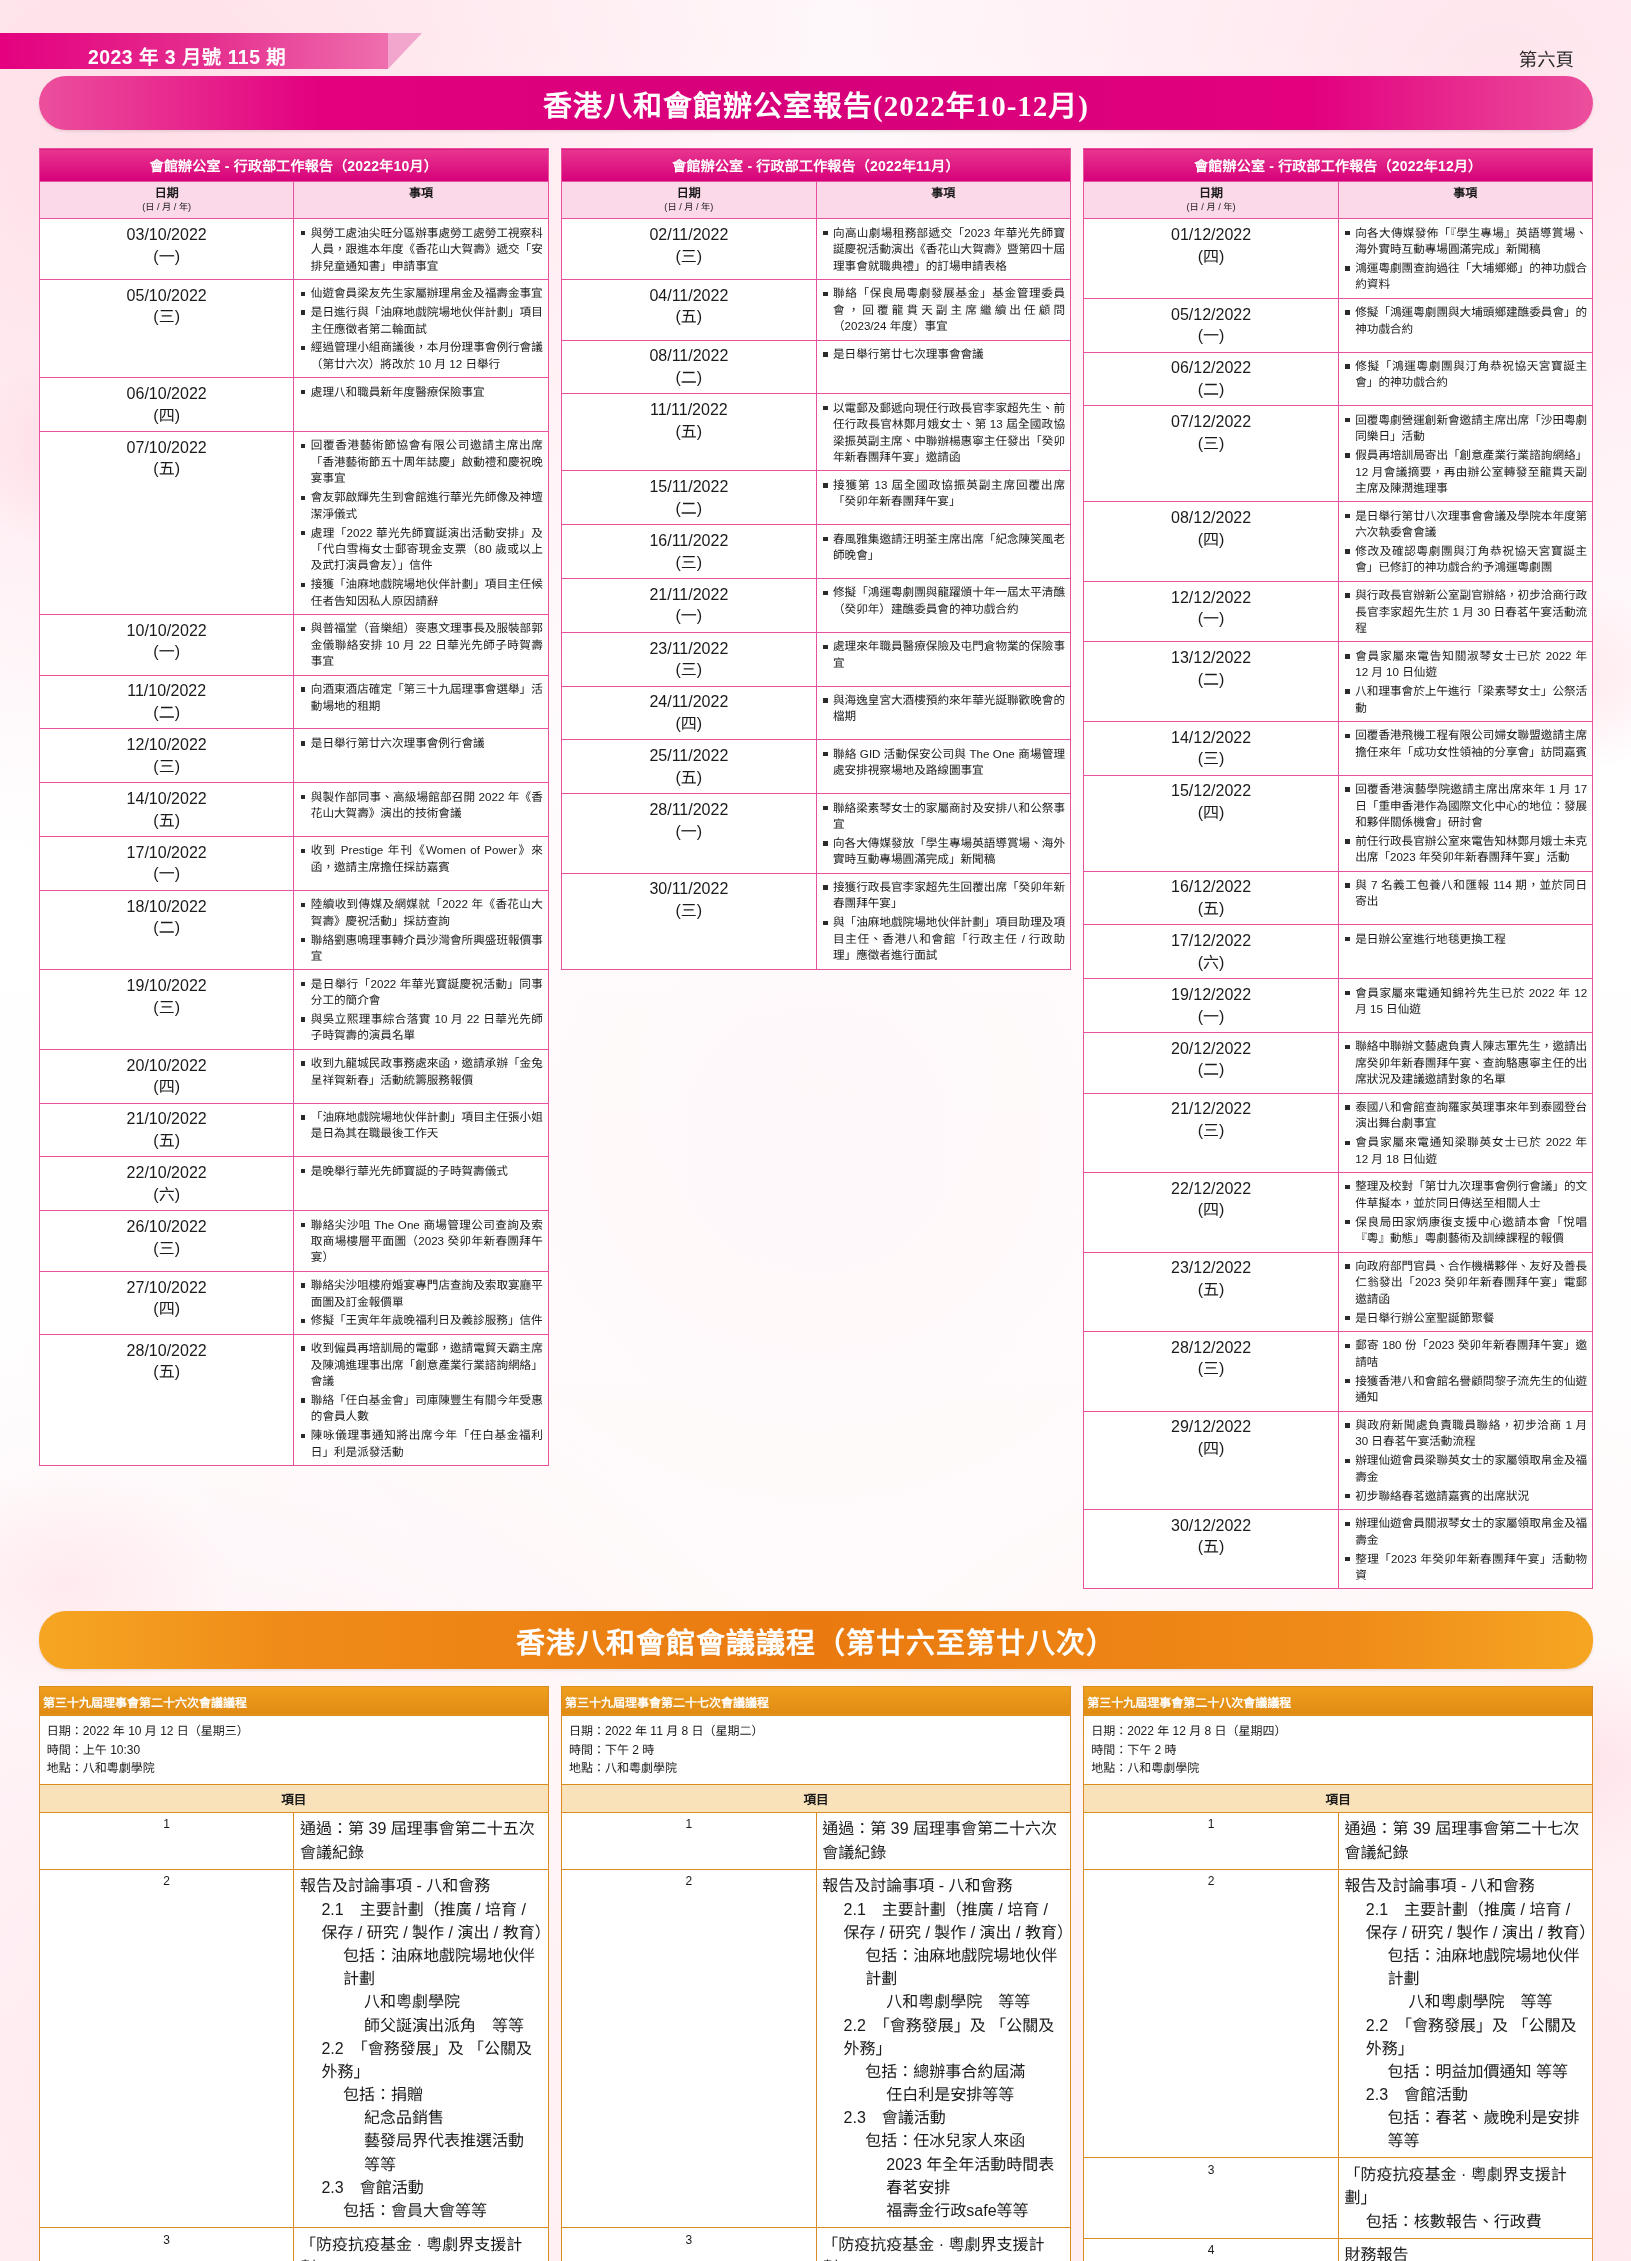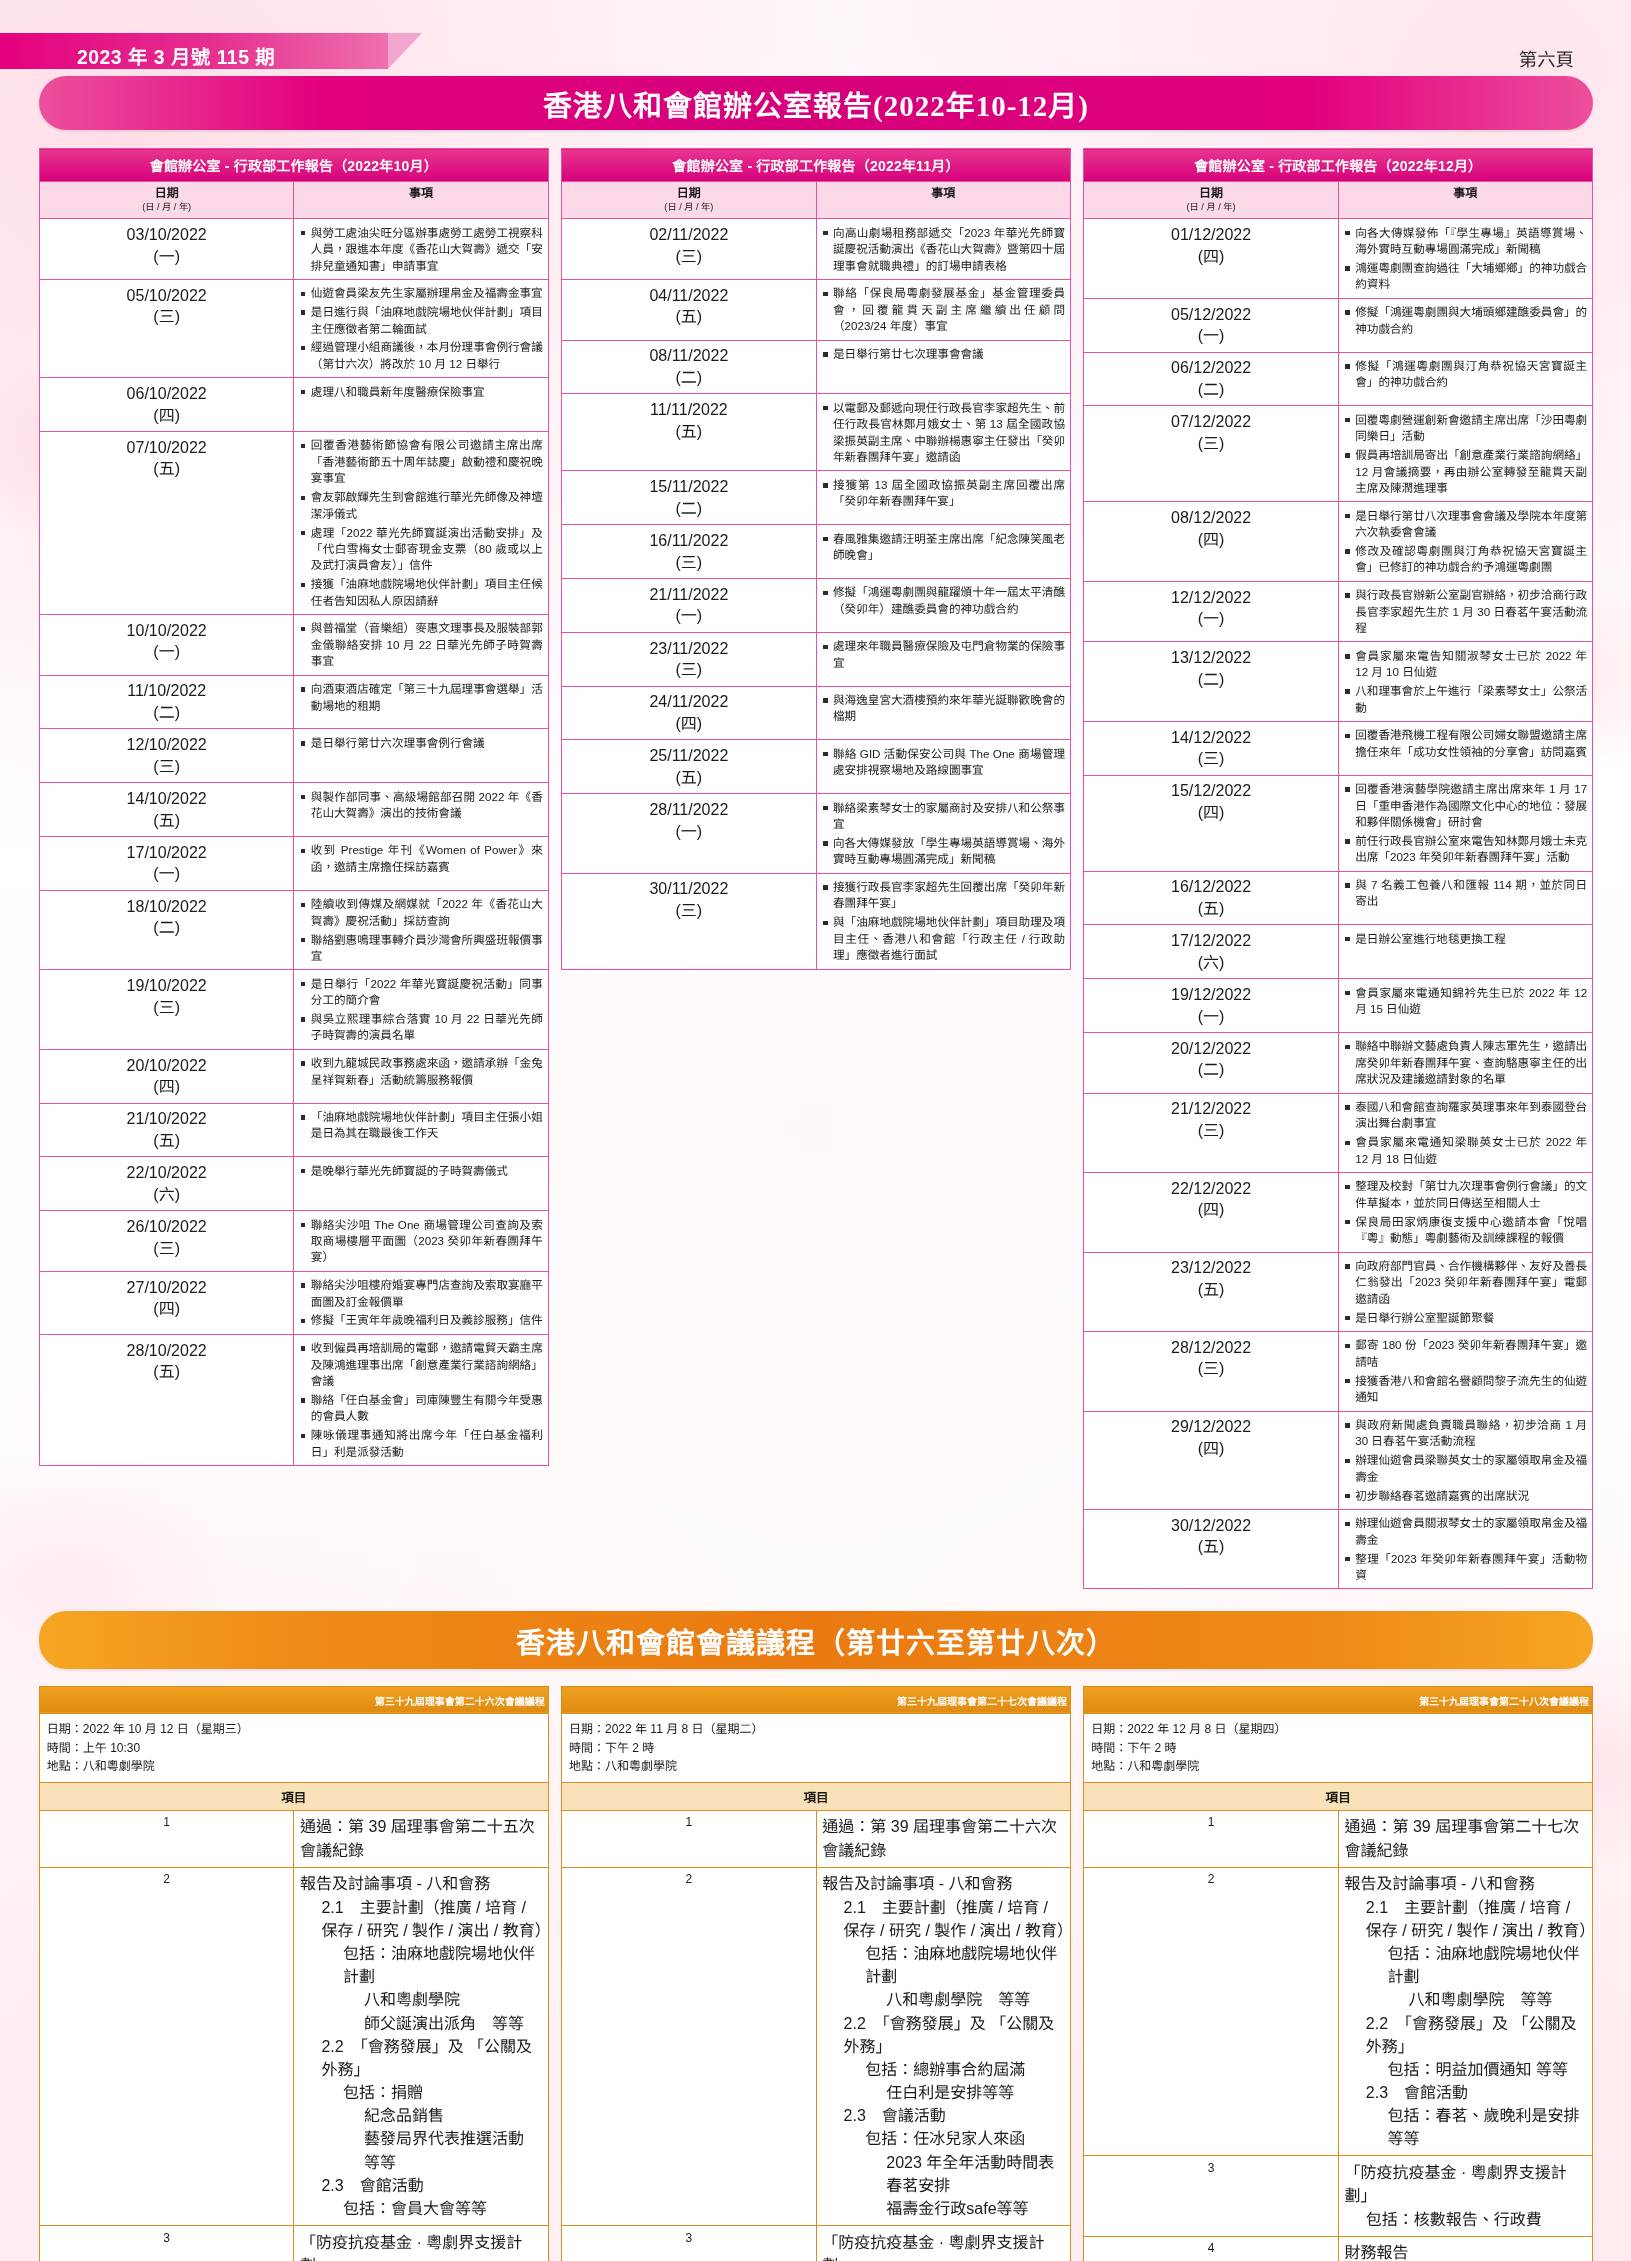--- a/index.html
+++ b/index.html
@@ -59,21 +59,21 @@
     position: absolute;
     left: 388px;
     top: 33px;
     width: 0;
     height: 0;
     border-top: 36px solid #f2a6cd;
     border-right: 34px solid transparent;
   }
   .topbar-date {
     position: absolute;
-    left: 77px;
+    left: 88px;
     top: 41px;
     font-size: 19.4px;
     color: #ffffff;
     letter-spacing: 0.5px;
     font-weight: bold;
   }
   .topbar-page {
     position: absolute;
     right: 58px;
     top: 45px;
@@ -203,24 +203,24 @@
     table-layout: fixed;
     background: #ffffff;
   }
   table.agd th, table.agd td {
     border: 1px solid #d98c1f;
     vertical-align: top;
   }
   .agd-title th {
     background: linear-gradient(180deg, #efa01f 0%, #e08a12 100%);
     color: #ffffff;
-    font-size: 10px;
+    font-size: 12px;
     font-weight: bold;
     padding: 5.8px 2.9px;
-    text-align: right;
+    text-align: left;
   }
   td.agd-meta {
     font-size: 12px;
     padding: 5.8px 6.8px;
     line-height: 1.55;
   }
   .agd-sub th {
     background: #f9e2b9;
     font-size: 12.6px;
     font-weight: bold;

